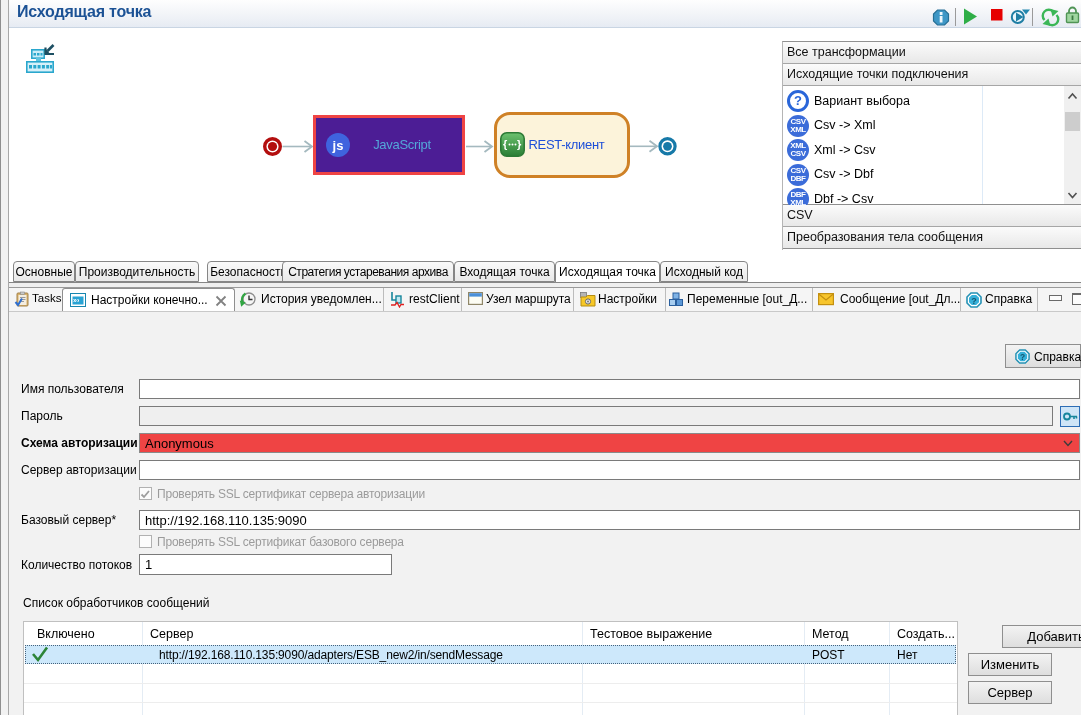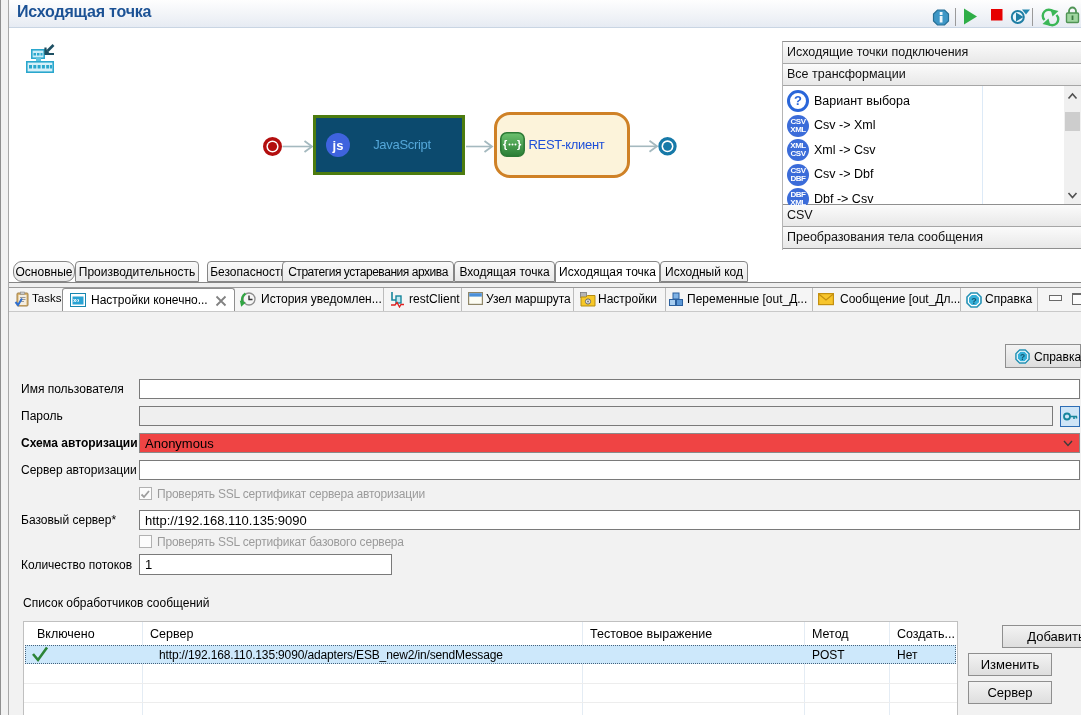--- a/index.html
+++ b/index.html
@@ -87,21 +87,21 @@
  <line x1="208" y1="14.5" x2="233" y2="14.5" stroke="#a4b9bf" stroke-width="1.6"></line>
  <path d="M226.5 9 L234 14.5 L226.5 20" fill="none" stroke="#a4b9bf" stroke-width="1.8"></path>
 
  <line x1="372" y1="14.3" x2="398" y2="14.3" stroke="#a4b9bf" stroke-width="1.6"></line>
  <path d="M391.5 8.8 L399 14.3 L391.5 19.8" fill="none" stroke="#a4b9bf" stroke-width="1.8"></path>
 
  <circle cx="409.5" cy="14.3" r="7.6" fill="#fff" stroke="#1679a8" stroke-width="3.2"></circle>
  <circle cx="409.5" cy="14.3" r="4.4" fill="#1679a8"></circle>
 </svg>
 
-<div class="abs" style="left:313px;top:115px;width:152px;height:60px;box-sizing:border-box;border:3px solid #4d7c0f;background:#0c4a6e;">
+<div class="abs" style="left:313px;top:115px;width:152px;height:60px;box-sizing:border-box;border:3px solid #ef4444;background:#4c1d95;">
  <div style="position:absolute;left:10px;top:15px;width:24px;height:24px;border-radius:50%;background:#3f63de;color:#fff;font-weight:bold;font-size:13px;text-align:center;line-height:25px;">js</div>
  <div style="position:absolute;left:36px;top:0;right:10px;text-align:center;line-height:54px;font-size:13px;letter-spacing:-0.3px;color:#54a7d9;">JavaScript</div>
 </div>
 
 <div class="abs" style="left:493.5px;top:112px;width:136px;height:66px;box-sizing:border-box;border:3.5px solid #cf8126;border-radius:16px;background:#fcf3da;">
  <svg style="position:absolute;left:3px;top:17px;" width="25" height="25" viewBox="0 0 25 25">
   <rect x="0.8" y="0.8" width="23.4" height="23.4" rx="6" fill="url(#gg)" stroke="#2c7a35" stroke-width="1.6"></rect>
   <defs>
         <linearGradient id="gg" x1="0" y1="0" x2="0" y2="1">
           <stop offset="0" stop-color="#6cc26f"></stop>
@@ -111,22 +111,22 @@
   <text x="3" y="16" fill="#fff" font-size="11" font-family="Liberation Sans" font-weight="bold">{</text>
   <text x="17" y="16" fill="#fff" font-size="11" font-family="Liberation Sans" font-weight="bold">}</text>
   <circle cx="9.5" cy="12.5" r="1" fill="#fff"></circle>
       <circle cx="12.5" cy="12.5" r="1" fill="#fff"></circle>
       <circle cx="15.5" cy="12.5" r="1" fill="#fff"></circle>
  </svg>
  <div style="position:absolute;left:32px;top:0;height:59px;line-height:59px;font-size:13px;letter-spacing:-0.3px;color:#1d4ed8;">REST-клиент</div>
 </div>
 
 <div class="abs" style="left:782px;top:41px;width:299px;height:209px;box-sizing:border-box;border-top:1px solid #909090;border-left:1px solid #b5b5b5;background:#fff;">
+ <div class="palhdr">Все трансформации</div>
  <div class="palhdr">Исходящие точки подключения</div>
- <div class="palhdr">Все трансформации</div>
  <div style="position:relative;height:119px;background:#fff;border-bottom:1px solid #8f8f8f;box-sizing:border-box;">
   <div style="position:absolute;left:199px;top:0;width:1px;height:118px;background:#ddeaf7;"></div>
   <div class="pitem" style="top:4px;">
     <div class="picon" style="background:#fff;border:3px solid #2a66d9;box-sizing:border-box;color:#2a66d9;font-weight:bold;text-align:center;line-height:16px;font-size:13px;">?</div>
     <span class="ptext">Вариант выбора</span>
       </div>
   <div class="pitem" style="top:28.5px;">
         <div class="picon csvicon">CSV<br>XML</div>
         <span class="ptext">Csv -&gt; Xml</span>
       </div>
@@ -150,21 +150,21 @@
     <path d="M4.5 107 L8.5 111.5 L12.5 107" fill="none" stroke="#505050" stroke-width="1.6"></path>
    </svg>
   </div>
  </div>
  <div class="palhdr">CSV</div>
  <div class="palhdr" style="border-bottom:1px solid #8f8f8f;">Преобразования тела сообщения</div>
 </div>
 
 <div class="abs" style="left:9px;top:260px;width:1072px;height:24px;">
  <div style="position:absolute;left:0;top:22px;width:1072px;height:1px;background:#868686;z-index:2;"></div>
- <div class="t1" style="left:4px;width:62px;border-radius:9px;">Основные</div>
+ <div class="t1" style="left:4px;width:62px;">Основные</div>
  <div class="t1" style="left:66px;width:124px;">Производительность</div>
  <div class="t1" style="left:198px;width:83px;">Безопасность</div>
  <div class="t1" style="left:273px;width:172px;letter-spacing:-0.45px;">Стратегия устаревания архива</div>
  <div class="t1" style="left:445px;width:101px;">Входящая точка</div>
  <div class="t1 act" style="left:546px;width:105px;">Исходящая точка</div>
  <div class="t1" style="left:651px;width:88px;">Исходный код</div>
 </div>
 <div class="abs" style="left:9px;top:283px;width:1072px;height:4px;background:#efefef;"></div>
 
 <div class="abs" style="left:9px;top:287px;width:1072px;height:428px;box-sizing:border-box;border-top:1px solid #9a9a9a;background:#f2f2f2;">

